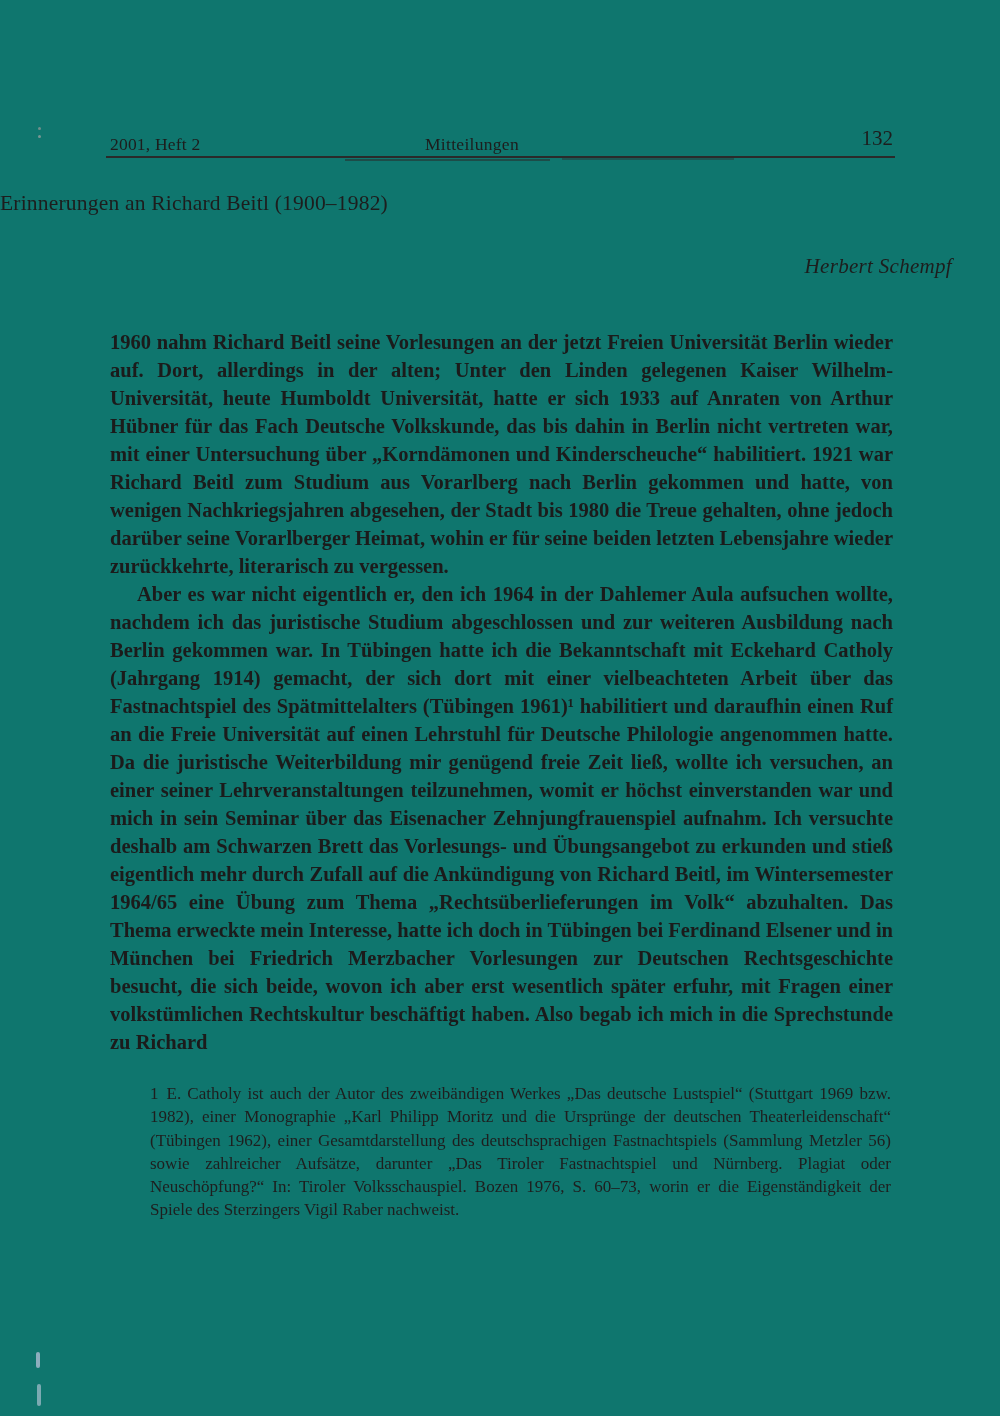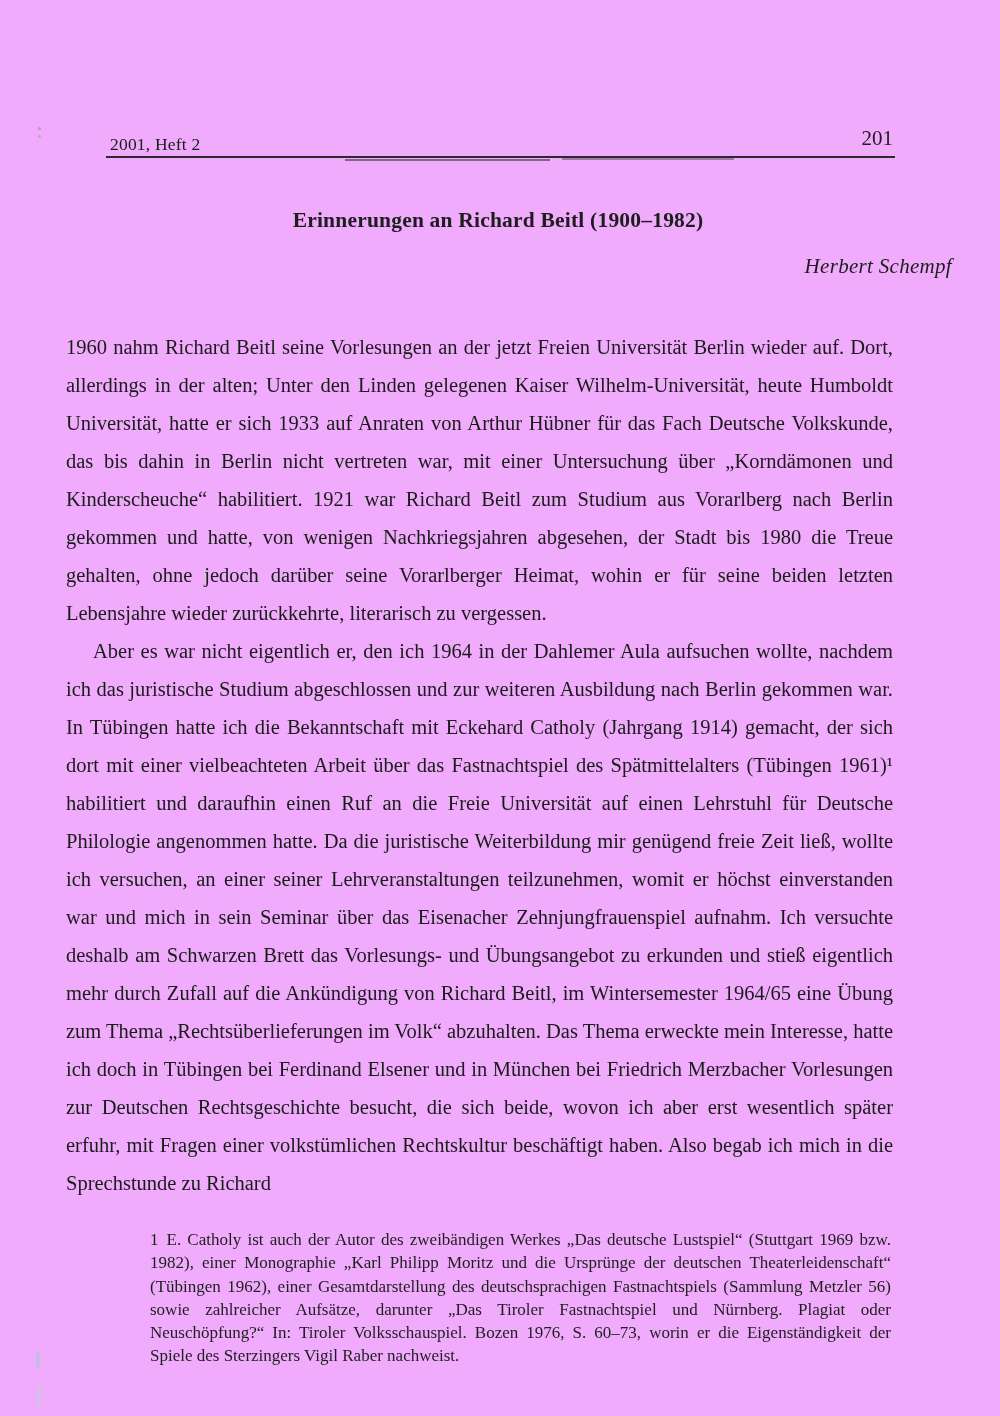--- a/index.html
+++ b/index.html
@@ -3,21 +3,21 @@
 <meta charset="utf-8">
 <style>
   * { margin: 0; padding: 0; box-sizing: border-box; }
   html, body { width: 1000px; background: #e9e9e7; }
   body { font-family: "Liberation Serif", serif; }
 
   .page {
     position: relative;
     width: 1000px;
     height: 1416px;
-    background: #f0abfc;
+    background: #0f766e;
     color: #1d1d1d;
     overflow: hidden;
   }
 
   
   .h-left {
     position: absolute; top: 134px; left: 110px;
     font-size: 17.5px; letter-spacing: 0.2px;
   }
   .h-center {
@@ -30,40 +30,40 @@
   }
 
   .rule {
     position: absolute; background: #2a2a2a;
   }
   .rule.main { top: 156px; left: 106px; width: 789px; height: 2px; }
   .rule.seg1 { top: 159px; left: 345px; width: 205px; height: 2px; opacity: .55; }
   .rule.seg2 { top: 158px; left: 562px; width: 172px; height: 2px; opacity: .4; }
 
   .title {
-    position: absolute; top: 208px; left: 0; width: 996px;
-    text-align: center;
-    font-size: 21.5px; font-weight: 700; letter-spacing: 0.2px;
+    position: absolute; top: 191px; left: 0; width: 996px;
+    font-size: 21.5px; font-weight: 400; letter-spacing: 0.2px;
   }
   .author {
     position: absolute; top: 254px; left: 0; width: 952px;
     text-align: right;
     font-size: 21px; font-style: italic; letter-spacing: 0.3px;
   }
 
   .content {
     position: absolute; top: 328px; left: 0; width: 1000px;
   }
   .para {
-    margin: 0 107px 0 66px;
+    margin: 0 107px 0 110px;
     font-size: 20.5px;
-    line-height: 38px;
+    line-height: 28px;
     text-align: justify;
     hyphens: auto;
     color: #1b1b1b;
+    font-weight: bold;
   }
   .para.p2 { text-indent: 27px; }
 
   .footnote {
     margin: 26px 109px 0 150px;
     font-size: 17px;
     line-height: 23.3px;
     text-align: justify;
     hyphens: auto;
     color: #1e1e1e;
@@ -90,21 +90,22 @@
 </head>
 <body>
 
 <div class="page">
 
   <div class="artifact colon-top"></div>
   <div class="artifact blue-1"></div>
   <div class="artifact blue-2"></div>
 
   <span class="h-left">2001, Heft 2</span>
-  <span class="h-right">201</span>
+  <span class="h-center">Mitteilungen</span>
+  <span class="h-right">132</span>
 
   <div class="rule main"></div>
   <div class="rule seg1"></div>
   <div class="rule seg2"></div>
 
   <h1 class="title">Erinnerungen an Richard Beitl (1900–1982)</h1>
   <div class="author">Herbert Schempf</div>
 
   <div class="content">
     <p class="para p1">1960 nahm Richard Beitl seine Vorlesungen an der jetzt Freien Universität Berlin wieder auf. Dort, allerdings in der alten; Unter den Linden gelegenen Kaiser Wilhelm-Universität, heute Humboldt Universität, hatte er sich 1933 auf Anraten von Arthur Hübner für das Fach Deutsche Volkskunde, das bis dahin in Berlin nicht vertreten war, mit einer Untersuchung über „Korndämonen und Kinderscheuche“ habilitiert. 1921 war Richard Beitl zum Studium aus Vorarlberg nach Berlin gekommen und hatte, von wenigen Nachkriegsjahren abgesehen, der Stadt bis 1980 die Treue gehalten, ohne jedoch darüber seine Vorarlberger Heimat, wohin er für seine beiden letzten Lebensjahre wieder zurückkehrte, literarisch zu vergessen.</p>

